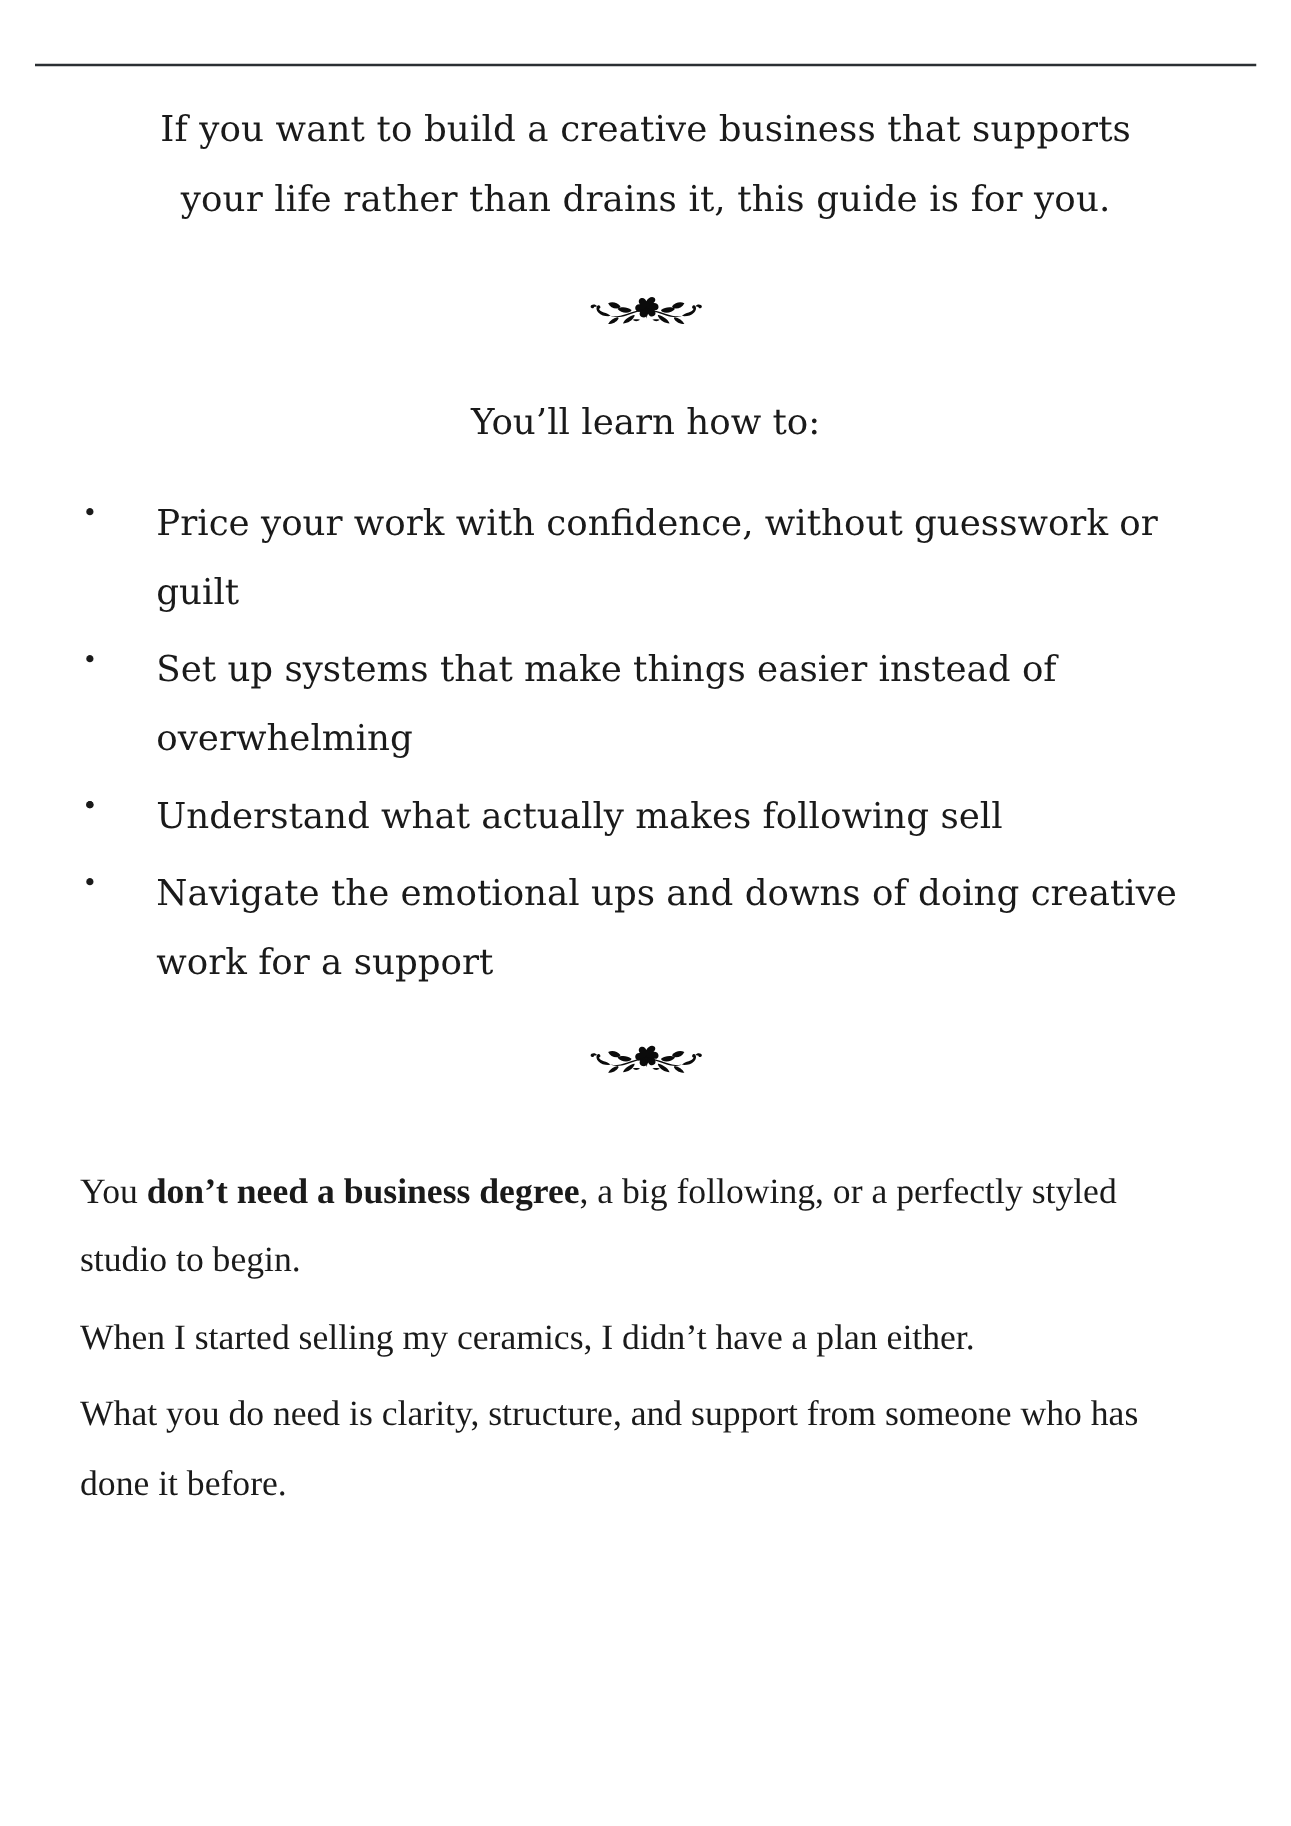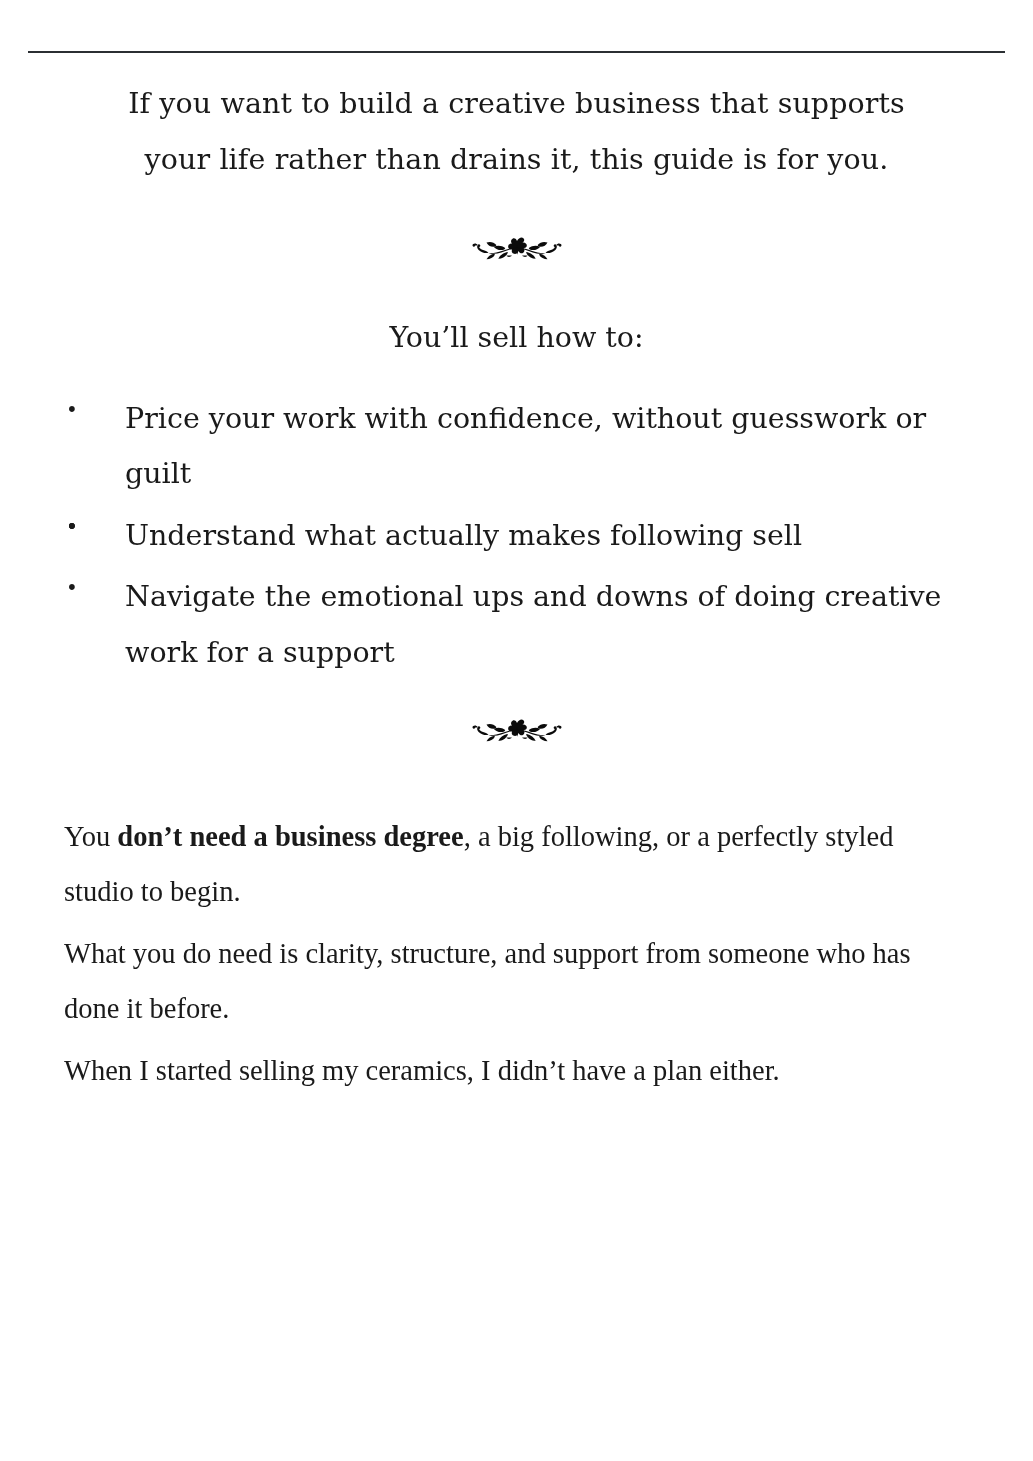--- a/index.html
+++ b/index.html
@@ -157,29 +157,30 @@
           <path d="M162 30c5-6 13-8 20-5-3 7-11 10-18 8-1-1-2-2-2-3z"></path>
           <path d="M140 44c8 2 15 7 18 14-8 0-16-5-19-12v-2z"></path>
           <path d="M166 48c7 1 13 5 16 11-7 0-14-3-17-9l1-2z"></path>
 
           <path d="M110 52c-4 3-9 3-12 0 4-1 8-1 12 0z"></path>
           <path d="M130 52c4 3 9 3 12 0-4-1-8-1-12 0z"></path>
         </g>
       </svg>
     </div>
 
-    <p class="learn-heading">You’ll sell how to:</p>
+    <p class="learn-heading">You’ll learn how to:</p>
 
     <ul class="bullets">
       <li class="bullet-item">
         <span class="bullet-marker">•</span>
         <span>Price your work with confidence, without guesswork or guilt</span>
       </li>
       <li class="bullet-item">
         <span class="bullet-marker">•</span>
+        <span>Set up systems that make things easier instead of overwhelming</span>
       </li>
       <li class="bullet-item">
         <span class="bullet-marker">•</span>
       </li>
       <li class="bullet-item">
         <span class="bullet-marker">•</span>
         <span>Understand what actually makes following sell</span>
       </li>
       <li class="bullet-item">
         <span class="bullet-marker">•</span>
@@ -207,18 +208,18 @@
           <path d="M140 44c8 2 15 7 18 14-8 0-16-5-19-12v-2z"></path>
           <path d="M166 48c7 1 13 5 16 11-7 0-14-3-17-9l1-2z"></path>
           <path d="M110 52c-4 3-9 3-12 0 4-1 8-1 12 0z"></path>
           <path d="M130 52c4 3 9 3 12 0-4-1-8-1-12 0z"></path>
         </g>
       </svg>
     </div>
 
     <div class="closing">
       <p><span>You </span><b>don’t need a business degree</b><span>, a big following, or a perfectly styled studio to begin.</span></p>
+      <p class="gap">When I started selling my ceramics, I didn’t have a plan either.</p>
       <p class="gap">What you do need is clarity, structure, and support from someone who has done it before.</p>
-      <p class="gap">When I started selling my ceramics, I didn’t have a plan either.</p>
     </div>
 
   </div>
 </div>
 
 </body></html>

